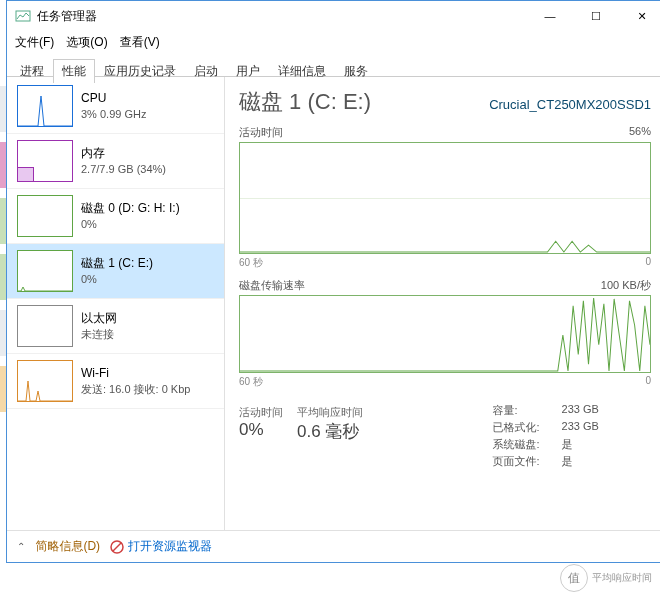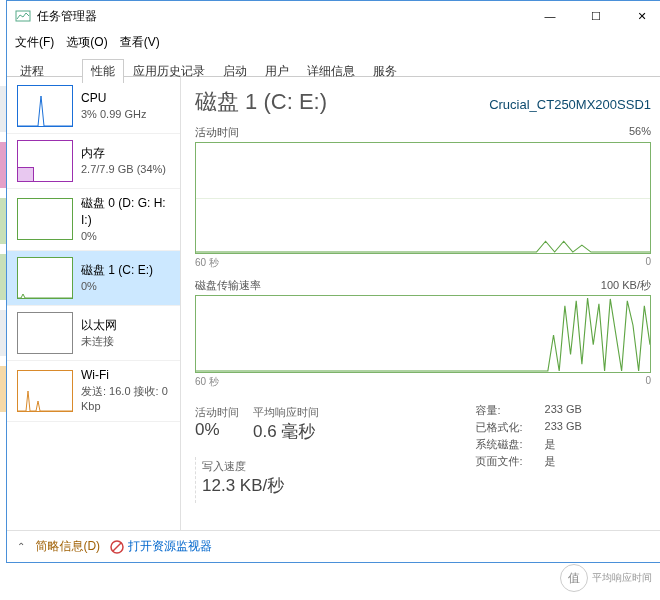--- a/index.html
+++ b/index.html
@@ -7,23 +7,23 @@
 .window { border: 1px solid #4a90d9; width: 660px; height: 563px; background: #fff; display: flex; flex-direction: column; }
 .titlebar { height: 30px; display: flex; align-items: center; padding: 0 0 0 8px; }
 .title-icon { width: 16px; height: 16px; margin-right: 6px; }
 .title-text { font-size: 12px; flex: 1; color: #000; }
 .win-controls { display: flex; }
 .win-btn { width: 46px; height: 30px; display: flex; align-items: center; justify-content: center; font-size: 11px; color: #000; }
 .menubar { height: 22px; display: flex; align-items: center; padding-left: 8px; gap: 12px; font-size: 12px; color: #000; }
 .menubar span { cursor: default; }
 .tabs { height: 24px; display: flex; align-items: flex-end; border-bottom: 1px solid #ccc; padding-left: 4px; font-size: 12px; }
 .tab { padding: 3px 8px; border: 1px solid transparent; border-bottom: none; position: relative; top: 7px; color: #333; }
-.tab.active { border-color: #ccc; background: #fff; margin-left: 29px; }
+.tab.active { border-color: #ccc; background: #fff; }
 .content { flex: 1; display: flex; overflow: hidden; }
-.sidebar { width: 174px; border-right: 1px solid #e0e0e0; overflow-y: auto; padding-top: 2px; }
+.sidebar { width: 218px; border-right: 1px solid #e0e0e0; overflow-y: auto; padding-top: 2px; }
 .side-item { display: flex; align-items: center; padding: 6px 4px 6px 10px; gap: 8px; border-bottom: 1px solid #f0f0f0; }
 .side-item.selected { background: #cce8ff; }
 .thumb { width: 56px; height: 42px; border: 1px solid; background: #fff; position: relative; flex-shrink: 0; }
 .side-text { font-size: 12px; line-height: 1.4; }
 .side-title { color: #000; }
 .side-sub { color: #555; font-size: 11px; }
 .main { flex: 1; padding: 10px 14px 6px 14px; display: flex; flex-direction: column; }
 .main-header { display: flex; align-items: baseline; justify-content: space-between; margin-bottom: 8px; }
 .main-title { font-size: 22px; font-weight: 400; color: #555; }
 .main-model { font-size: 13px; color: #0c4a6e; }
@@ -184,24 +184,20 @@
             <div class="stat-block no-border">
                 <div class="stat-label">活动时间</div>
                 <div class="stat-val">0%</div>
               </div>
             <div class="stat-block no-border">
                 <div class="stat-label">平均响应时间</div>
                 <div class="stat-val">0.6 毫秒</div>
               </div>
           </div>
           <div style="display:flex;gap:14px">
-            <div class="stat-block" style="border-left-style:dashed">
-                <div class="stat-label">写入速度</div>
-                <div class="stat-val">12.3 KB/秒</div>
-              </div>
           </div>
         </div>
         <div class="info-table" style="flex:1">
           <div>
               <span class="k">容量:</span>
               <span>233 GB</span>
             </div>
           <div>
               <span class="k">已格式化:</span>
               <span>233 GB</span>

